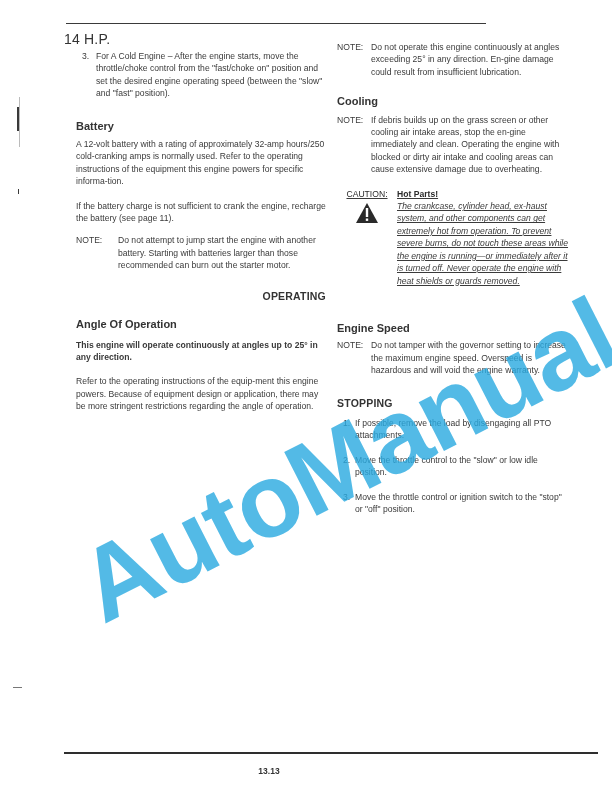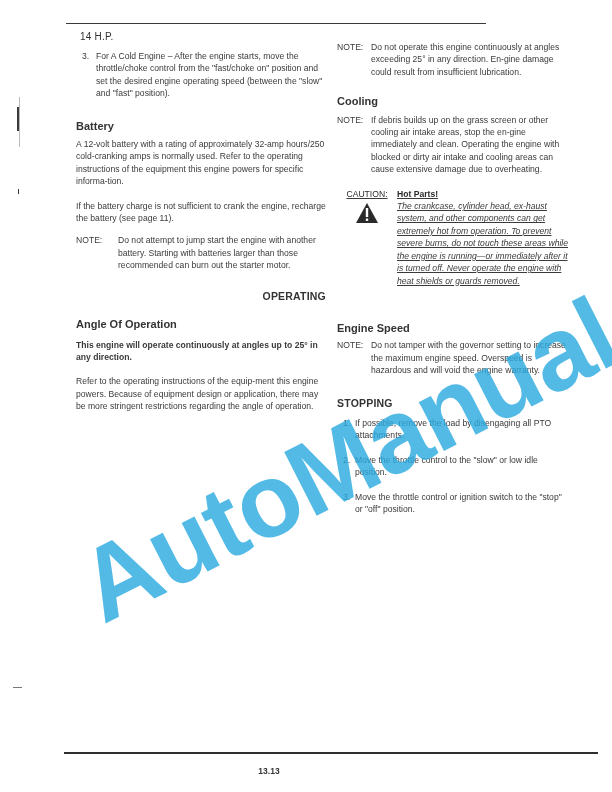--- a/index.html
+++ b/index.html
@@ -2,21 +2,21 @@
 <html><head>
 <meta charset="utf-8">
 <style>
   html, body { margin: 0; padding: 0; background: #ffffff; }
   body { width: 612px; height: 792px; position: relative; overflow: hidden;
          font-family: "Liberation Sans", sans-serif; color: #2a2a2a; }
   .page { position: absolute; inset: 0; }
   .rule { position: absolute; height: 1px; background: #3a3a3a; }
   .rule-top { left: 66px; top: 23px; width: 420px; height: 1px; }
   .rule-bottom { left: 64px; top: 752px; width: 534px; height: 2px; background: #2e2e2e; }
-  .header-label { position: absolute; left: 80px; top: 31px; font-size: 10px; color: #333; letter-spacing: 0.2px; }
+  .header-label { position: absolute; left: 64px; top: 31px; font-size: 14px; color: #333; letter-spacing: 0.2px; }
   .page-number { position: absolute; left: 0; width: 538px; top: 766px; text-align: center; font-size: 8.5px; font-weight: bold; color: #333; }
 
   .col { position: absolute; font-size: 8.6px; line-height: 12.4px; color: #3a3a3a; }
   .col-left { left: 76px; top: 38px; width: 250px; }
   .col-right { left: 337px; top: 38px; width: 234px; }
 
   p { margin: 0; }
   .cont { margin-left: 54px; }
   .step { display: flex; }
   .step .num { width: 12px; flex: none; }

